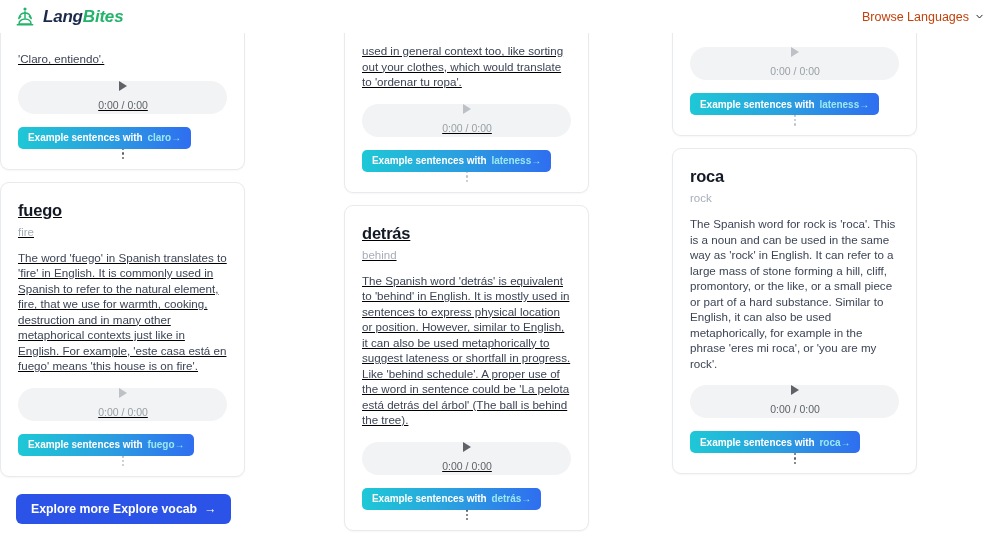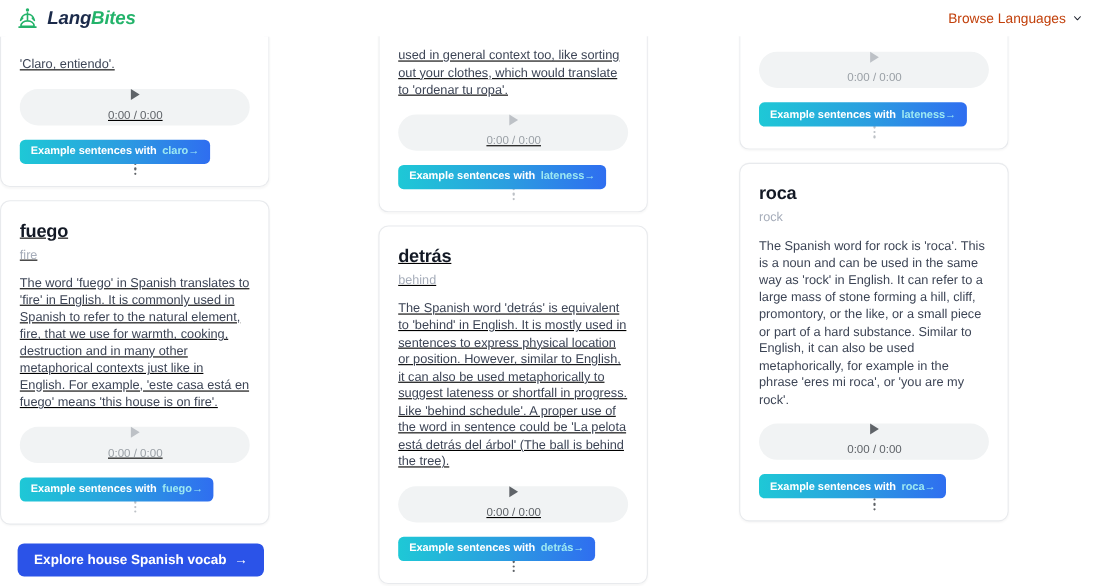--- a/index.html
+++ b/index.html
@@ -324,17 +324,17 @@
             </span>
           </div><button class="ex-btn">
             <span>Example sentences with</span>
             <span class="w">roca</span>
             <span class="arr">→</span>
           </button></div>
       </div>
   </div>
 
   <button class="explore">
-    <span>Explore house Spanish vocab</span>
+    <span>Explore more Explore vocab</span>
     <span class="arr">→</span>
   </button>
 
 </div>
 
 </body></html>

